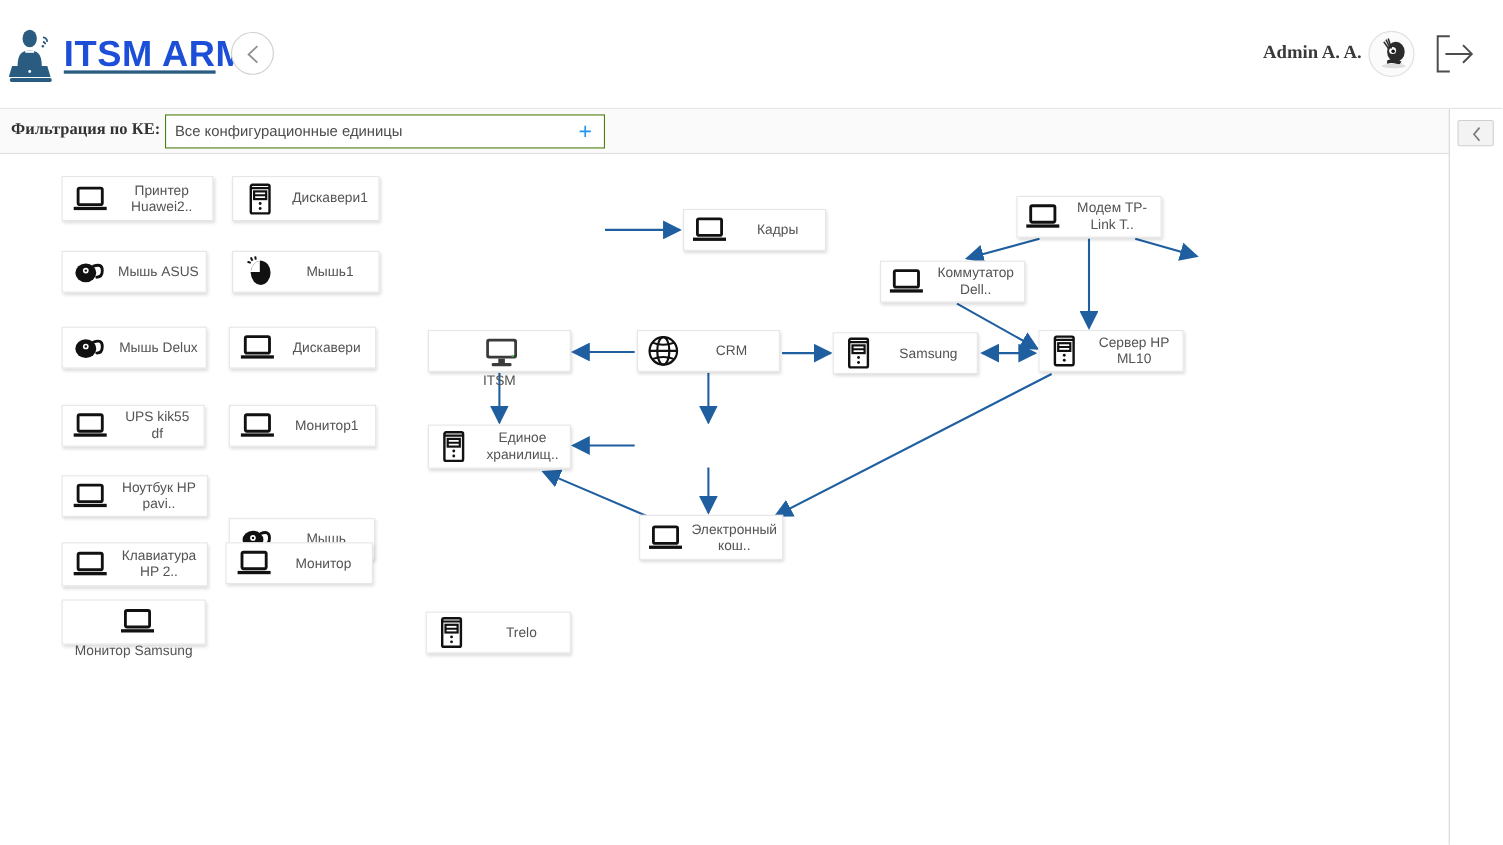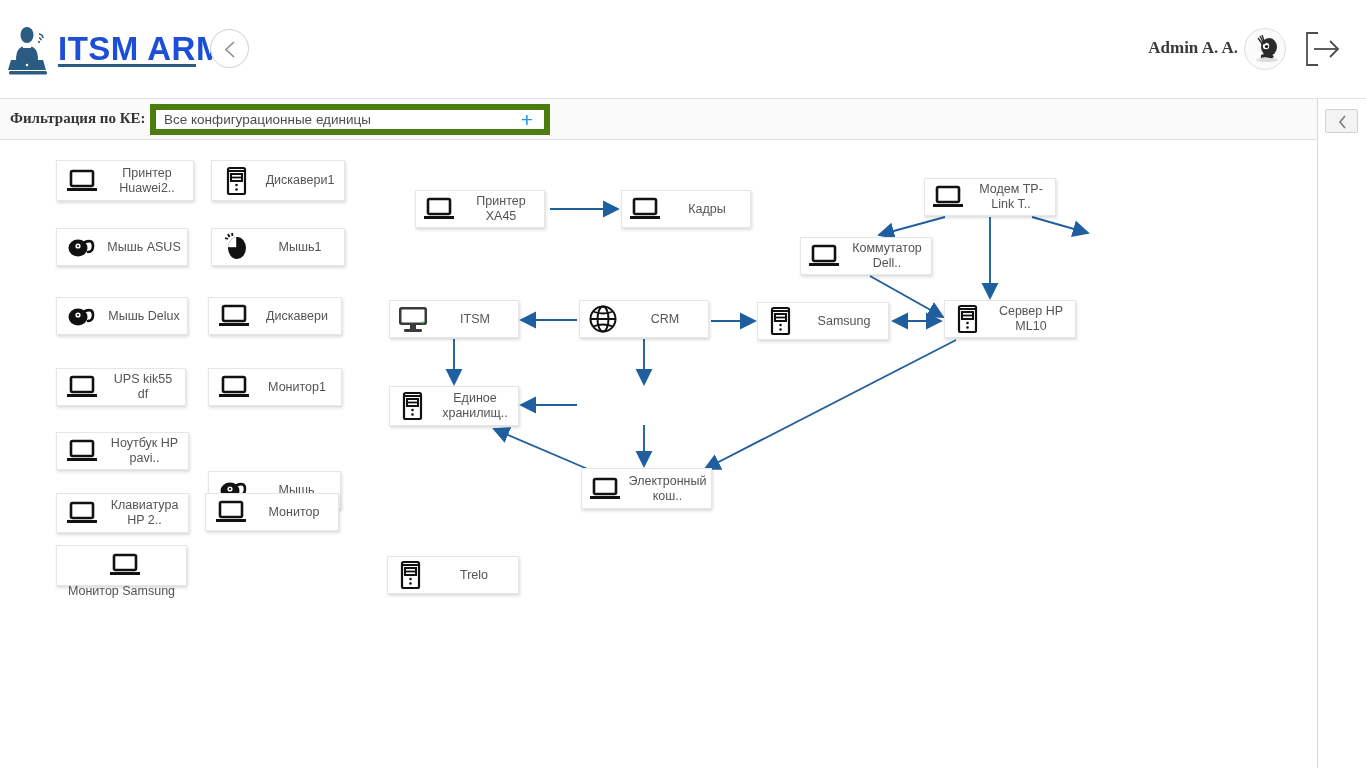--- a/index.html
+++ b/index.html
@@ -60,21 +60,21 @@
     border-bottom: 1px solid #e0e0e0;
   }
   #filter-label {
     position: absolute; left: 10px; top: 11px;
     font-family: "Liberation Serif", serif;
     font-size: 15px; font-weight: bold; color: #333;
     white-space: nowrap;
   }
   #filter-input-wrap {
     position: absolute; left: 150px; top: 104px; width: 400px; height: 31px;
-    background: #ffffff; border: 6px solid #4d7c0f;
+    background: #ffffff; border: 1px solid #4d7c0f;
     display: flex; align-items: center;
   }
   #filter-input {
     border: 0; outline: 0; background: transparent;
     flex: 1; height: 29px; padding: 0 8px;
     font-family: "Liberation Sans", sans-serif;
     font-size: 13.5px; color: #4d4d4d;
   }
   #filter-add-button {
     width: 34px; height: 29px; border: 0; background: transparent;
@@ -371,30 +371,20 @@
         <polyline points="217,180 161,180" fill="none" stroke="#1f5fa0" stroke-width="1.9" marker-end="url(#ah)"></polyline>
         <polyline points="533,181 581,181" fill="none" stroke="#1f5fa0" stroke-width="1.9" marker-end="url(#ah)" marker-start="url(#ah-start)"></polyline>
         <polyline points="351,181 395,181" fill="none" stroke="#1f5fa0" stroke-width="1.9" marker-end="url(#ah)"></polyline>
         <polyline points="94,199 94,244" fill="none" stroke="#1f5fa0" stroke-width="1.9" marker-end="url(#ah)"></polyline>
         <polyline points="284,199 284,244" fill="none" stroke="#1f5fa0" stroke-width="1.9" marker-end="url(#ah)"></polyline>
         <polyline points="217,265 161,265" fill="none" stroke="#1f5fa0" stroke-width="1.9" marker-end="url(#ah)"></polyline>
         <polyline points="284,285 284,326" fill="none" stroke="#1f5fa0" stroke-width="1.9" marker-end="url(#ah)"></polyline>
         <polyline points="230,330 134,289" fill="none" stroke="#1f5fa0" stroke-width="1.9" marker-end="url(#ah)"></polyline>
         <polyline points="596,200 345,329" fill="none" stroke="#1f5fa0" stroke-width="1.9" marker-end="url(#ah)"></polyline>
       </svg>
-  <div class="node" style="left: 55px; top: 50px; width: 130px; height: 38px;">
-        <div class="node-icon">
-          <svg width="34" height="30" viewBox="0 0 34 30">
-            <rect x="6" y="5" width="22" height="15" rx="1.5" fill="none" stroke="#111" stroke-width="2.6"></rect>
-            <rect x="9" y="8" width="16" height="9" fill="#fff"></rect>
-            <rect x="2" y="22" width="30" height="3" fill="#111"></rect>
-          </svg>
-        </div>
-        <div class="node-label">Принтер XA45</div>
-      </div>
       <div class="node" style="left: 261px; top: 50px; width: 130px; height: 38px;">
         <div class="node-icon">
           <svg width="34" height="30" viewBox="0 0 34 30">
             <rect x="6" y="5" width="22" height="15" rx="1.5" fill="none" stroke="#111" stroke-width="2.6"></rect>
             <rect x="9" y="8" width="16" height="9" fill="#fff"></rect>
             <rect x="2" y="22" width="30" height="3" fill="#111"></rect>
           </svg>
         </div>
         <div class="node-label">Кадры</div>
       </div>
@@ -411,21 +401,21 @@
       <div class="node" style="left: 440px; top: 97px; width: 132px; height: 38px;">
         <div class="node-icon">
           <svg width="34" height="30" viewBox="0 0 34 30">
             <rect x="6" y="5" width="22" height="15" rx="1.5" fill="none" stroke="#111" stroke-width="2.6"></rect>
             <rect x="9" y="8" width="16" height="9" fill="#fff"></rect>
             <rect x="2" y="22" width="30" height="3" fill="#111"></rect>
           </svg>
         </div>
         <div class="node-label">Коммутатор Dell..</div>
       </div>
-      <div class="node" style="left: 29px; top: 160px; width: 130px; height: 38px;">
+      <div class="node" style="left: 29px; top: 160px; width: 130px; height: 38px; flex-direction: column;">
         <div class="node-icon">
           <svg width="34" height="30" viewBox="0 0 34 30">
             <rect x="3" y="3" width="28" height="18" rx="2.5" fill="#3b3b3b"></rect>
             <rect x="5.5" y="5.5" width="23" height="13" rx="1" fill="#fff"></rect>
             <circle cx="27" cy="18.5" r="1.1" fill="#4cc24c"></circle>
             <rect x="14" y="21" width="6" height="4" fill="#3b3b3b"></rect>
             <rect x="8" y="25" width="18" height="3" rx="1.2" fill="#3b3b3b"></rect>
           </svg>
         </div>
         <div class="node-label">ITSM</div>

